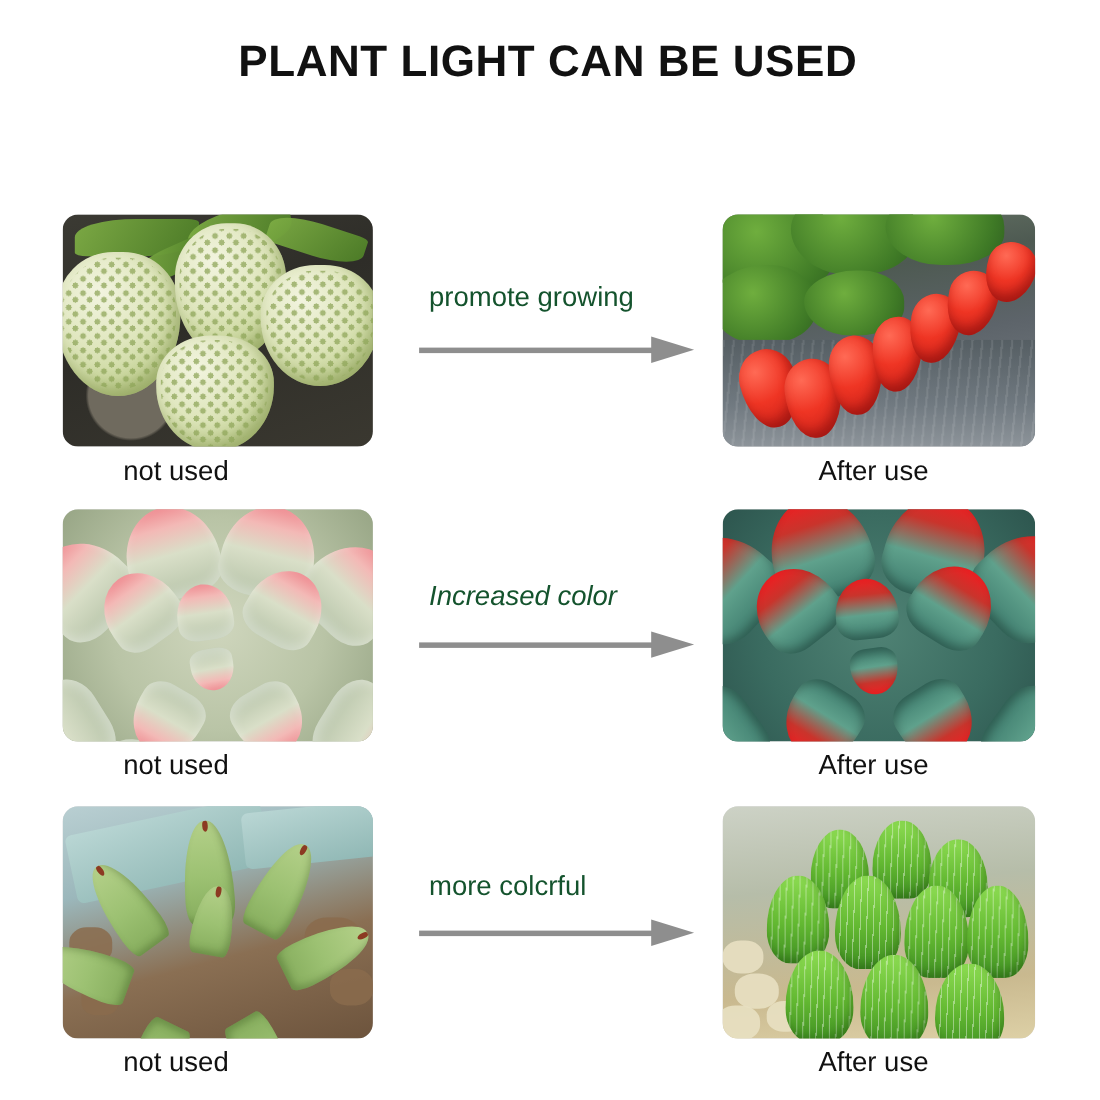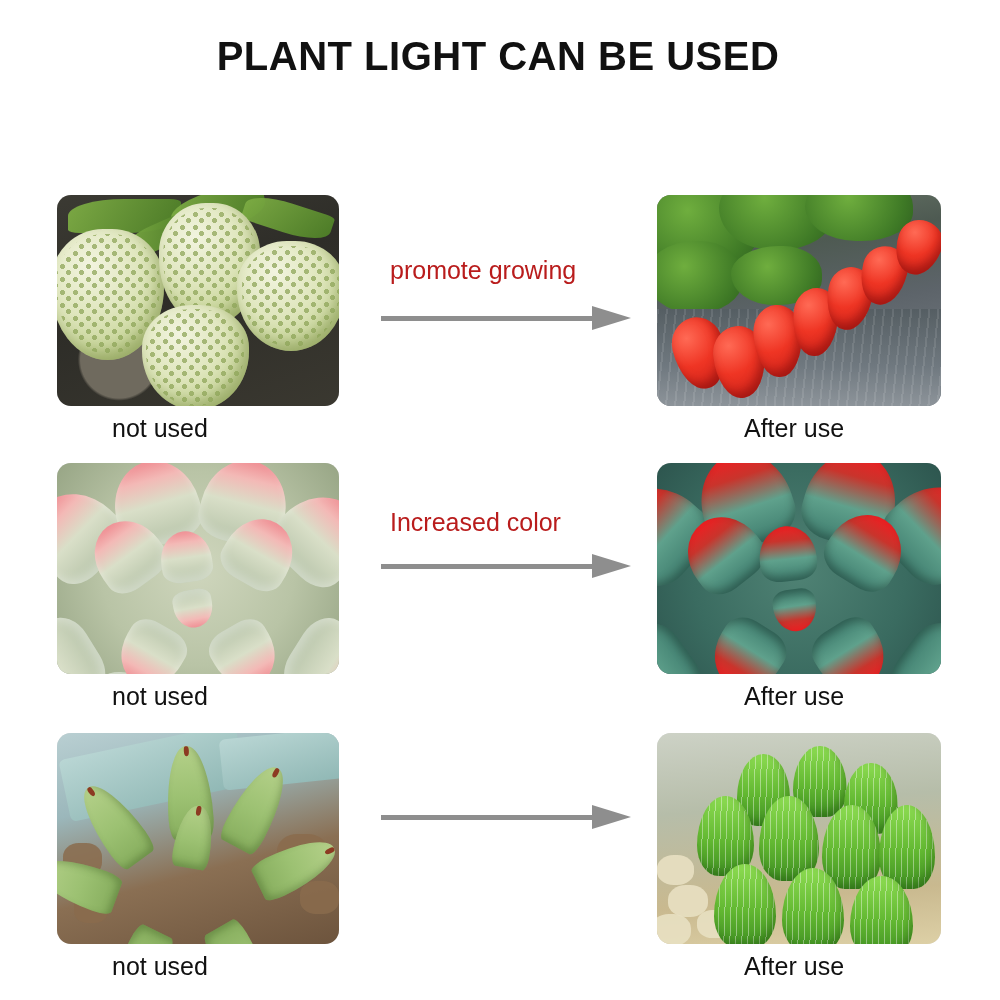--- a/index.html
+++ b/index.html
@@ -68,27 +68,27 @@
   .caption.left  { left: 112px; top: 219px; }
   .caption.right { left: 744px; top: 219px; }
 
   
   .arrow-group {
     position: absolute;
     left: 378px;
     width: 260px;
   }
   #arrow-1 { top: 60px; }
-  #arrow-2 { top: 44px; }
+  #arrow-2 { top: 64px; font-style: italic; }
   #arrow-3 { top: 58px; }
 
   .arrow-label {
     font-size: 25px;
     line-height: 31px;
-    color: #b91c1c;
+    color: #14532d;
     white-space: nowrap;
     text-align: left;
     padding-left: 12px;
   }
   .arrow-graphic {
     position: relative;
     height: 30px;
     margin-top: 14px;
   }
   #arrow-1 .arrow-graphic { margin-top: 18px; }
@@ -366,20 +366,21 @@
       <div class="spike" style="left:22%;top:18%;width:15%;height:42%;transform:rotate(-36deg);"></div>
       <div class="spike" style="left:64%;top:32%;width:15%;height:40%;transform:rotate(64deg);"></div>
       <div class="spike" style="left:14%;top:38%;width:15%;height:40%;transform:rotate(-70deg);"></div>
       <div class="spike" style="left:50%;top:50%;width:15%;height:42%;transform:rotate(150deg);"></div>
       <div class="spike" style="left:28%;top:52%;width:15%;height:42%;transform:rotate(-154deg);"></div>
       <div class="spike" style="left:40%;top:34%;width:13%;height:30%;transform:rotate(10deg);"></div>
     </div>
   </div>
 
   <div class="arrow-group" id="arrow-3">
+    <div class="arrow-label">more colcrful</div>
     <div class="arrow-graphic">
       <div class="arrow-line"></div>
       <div class="arrow-head"></div>
     </div>
   </div>
 
   <div class="panel right">
     <div class="panel-art art-haworthia">
       <div class="grit" style="left:0%;top:58%;width:13%;height:14%;"></div>
       <div class="grit" style="left:4%;top:72%;width:14%;height:15%;"></div>

